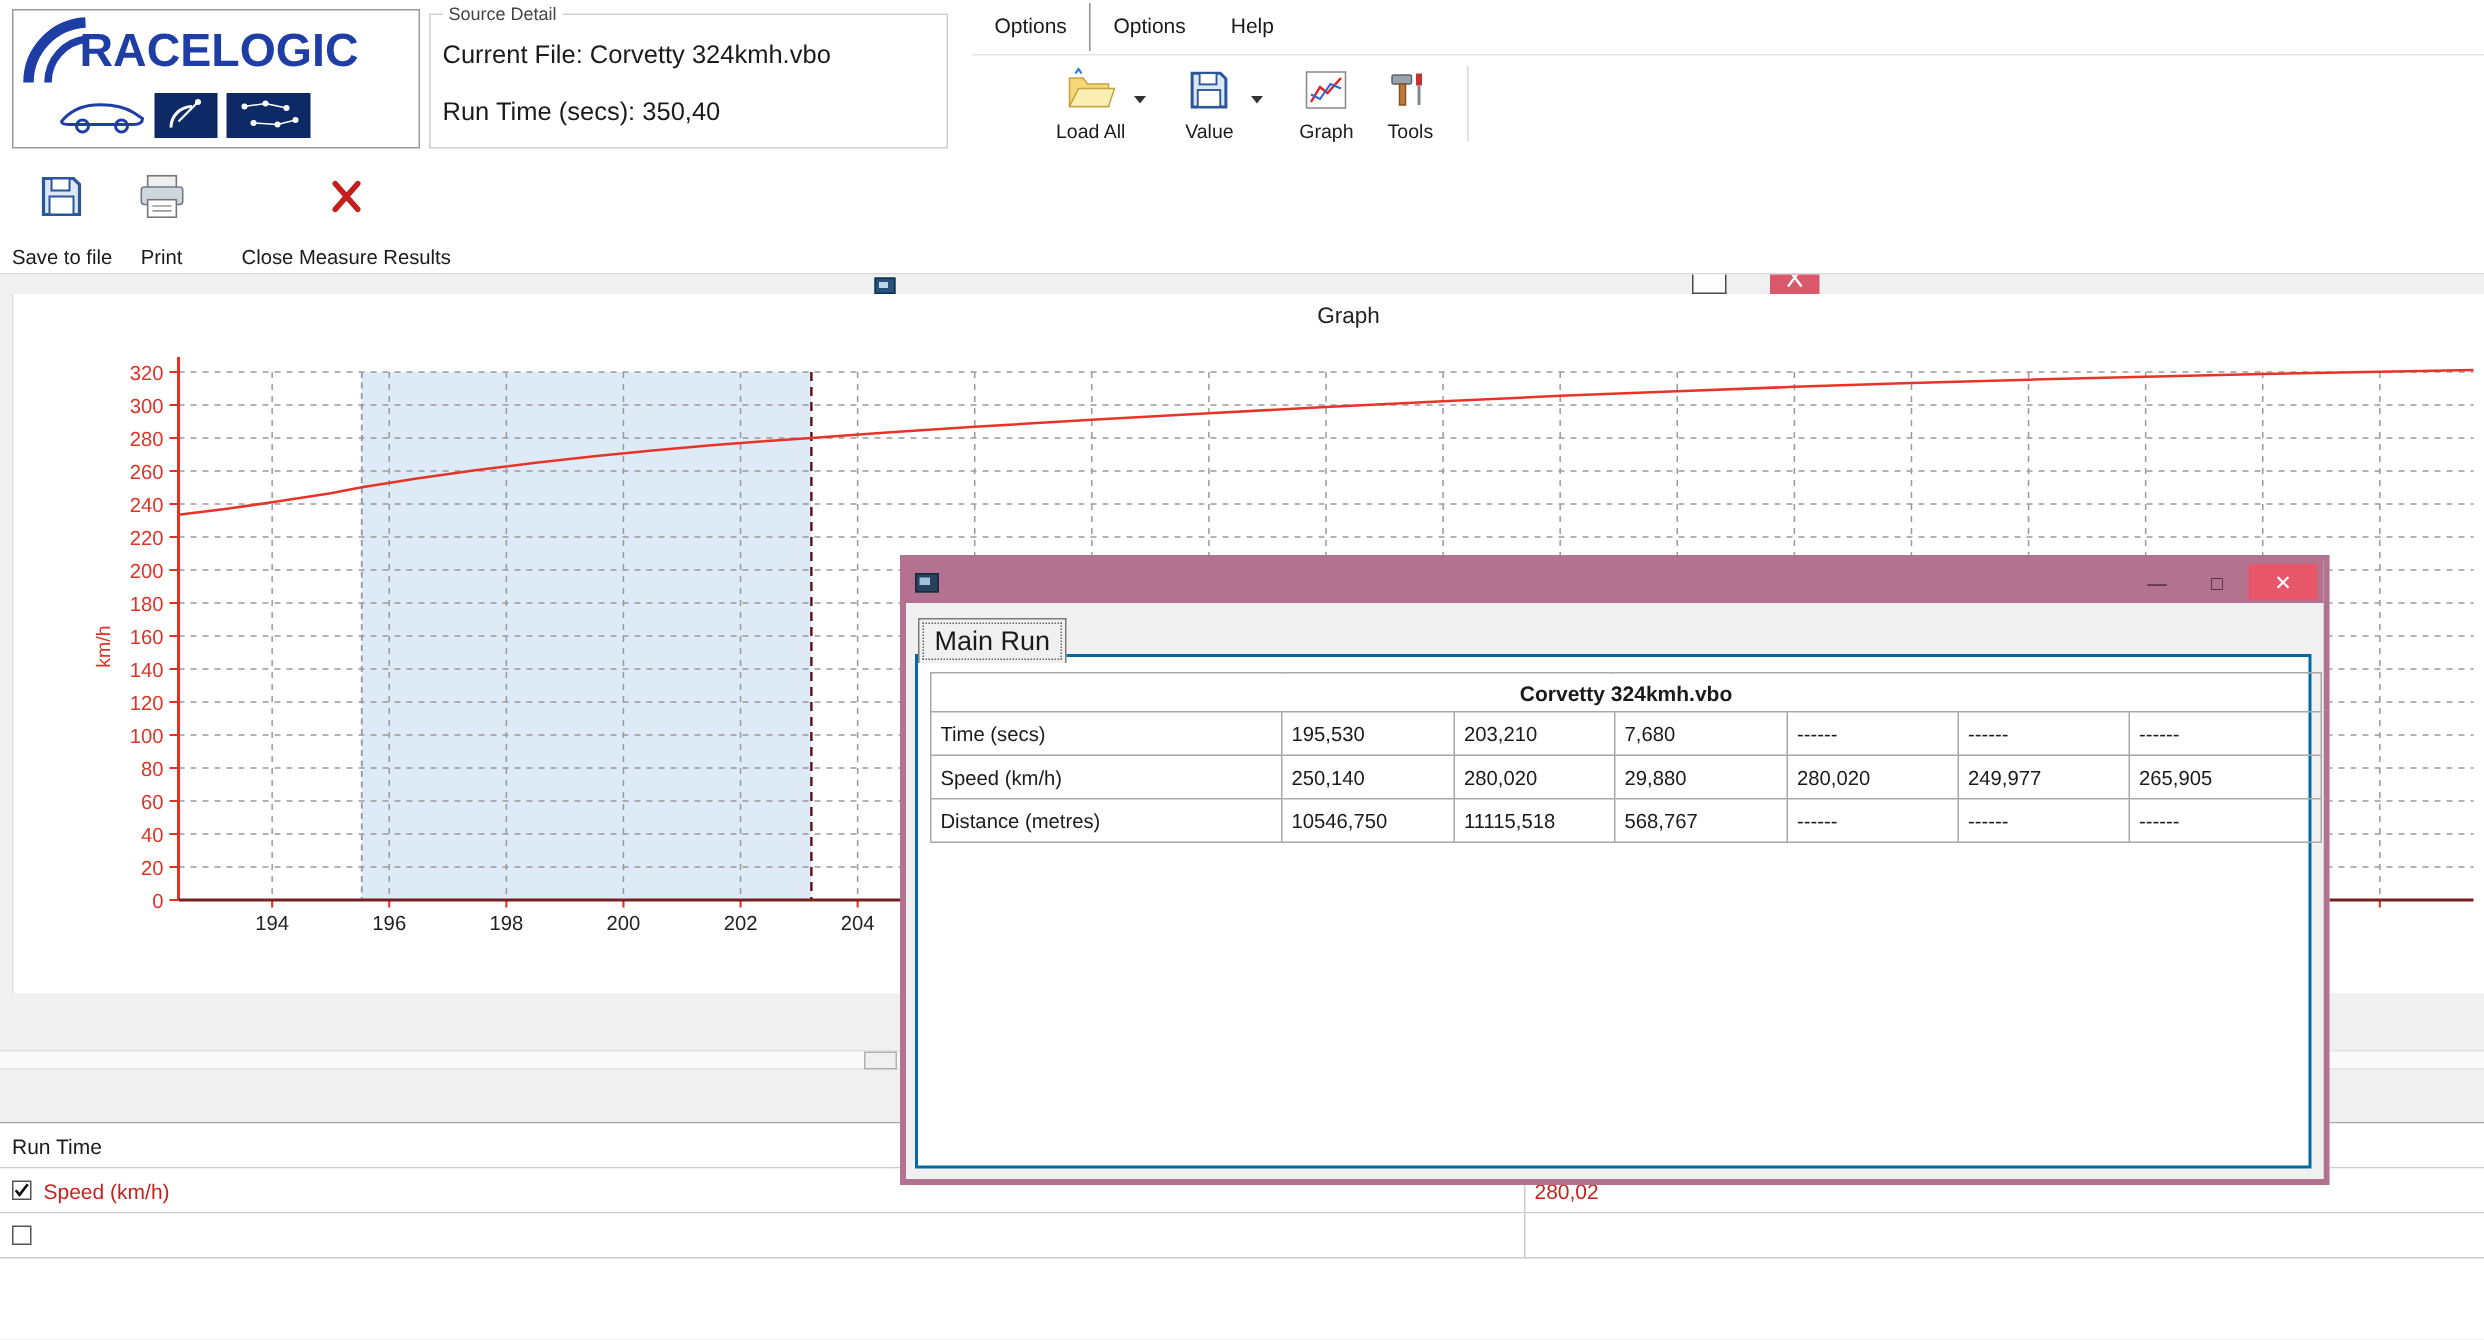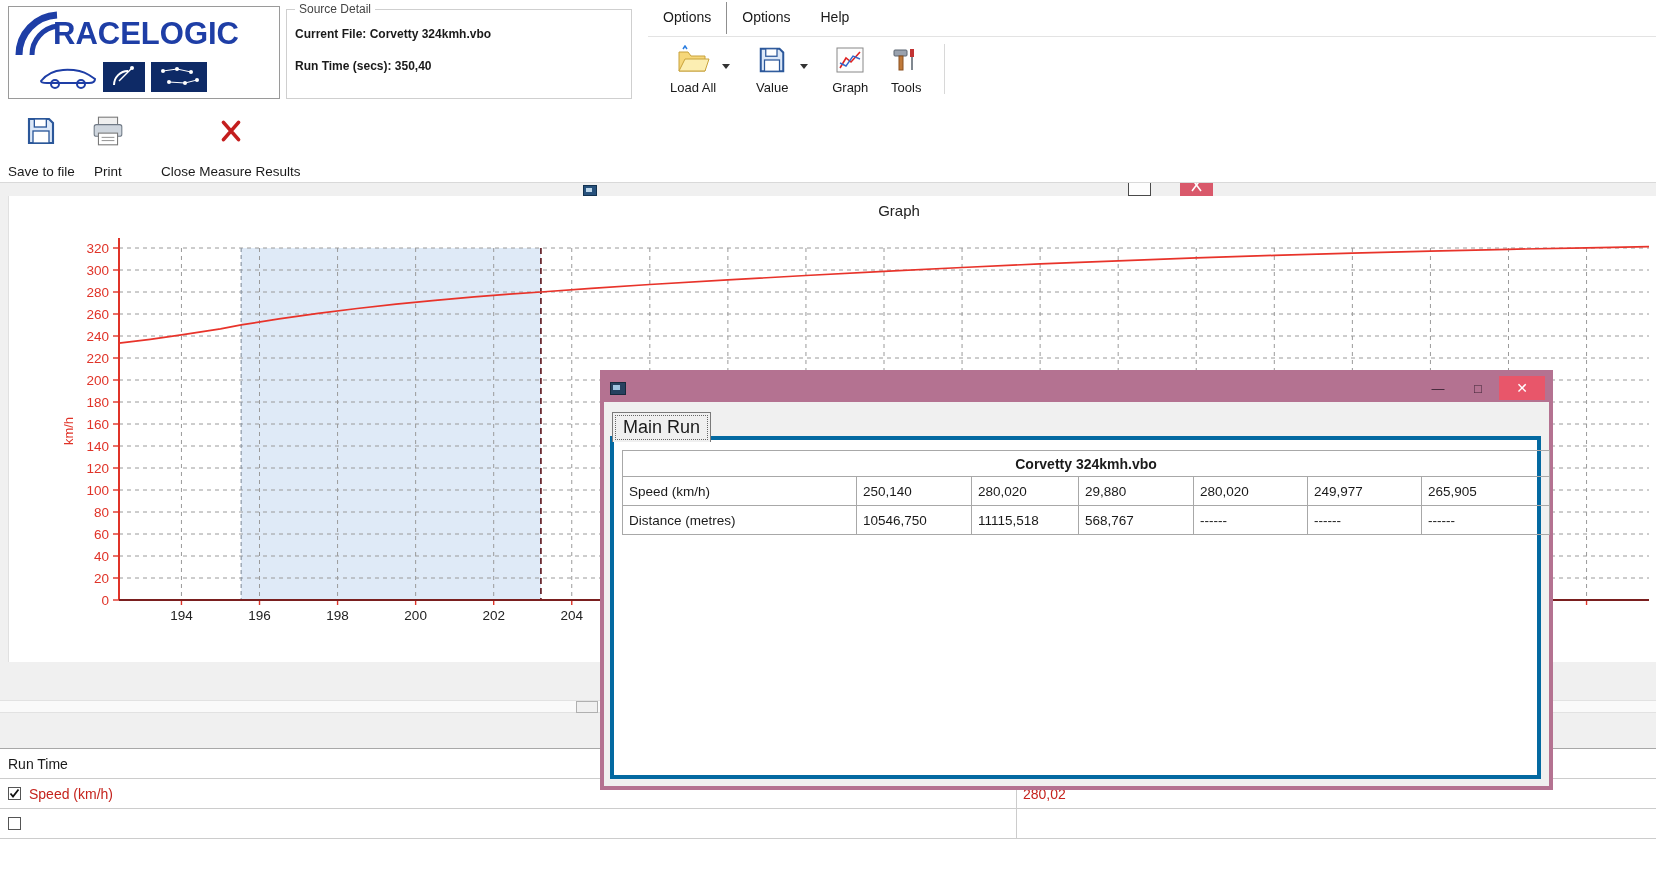--- a/index.html
+++ b/index.html
@@ -7,26 +7,26 @@
 .screen{position:relative;width:1656px;height:893px;overflow:hidden;background:#f0f0f0}
 
 .top-panel{position:absolute;left:0;top:0;width:1656px;height:183px;background:#fff;border-bottom:1px solid #d9d9d9}
 .logo-box{position:absolute;left:8px;top:6px;width:272px;height:93px;border:1px solid #9a9a9a;background:#fff}
 .logo-arcs{position:absolute;left:2px;top:2px}
 .logo-text{position:absolute;left:44px;top:9px;font-size:31px;font-weight:bold;color:#1e3ea6}
 .logo-row{position:absolute;left:30px;top:55px;display:flex;align-items:center;gap:6px}
 .logo-sq{width:42px;height:30px;background:#0e2a66;display:flex;align-items:center;justify-content:center}
 .source-detail{position:absolute;left:286px;top:2px;width:346px;height:97px;border:1px solid #cfcfcf;padding:2px 8px 0 8px}
 .source-detail legend{font-size:12px;color:#444;padding:0 4px;margin-left:0}
-.sd-line{font-size:12px;font-weight:bold;margin-top:9px}
+.sd-line{font-size:17px;font-weight:normal;margin-top:9px}
 .sd-line + .sd-line{margin-top:18px}
 .menubar{position:absolute;left:648px;top:0;right:0;height:37px;display:flex;align-items:stretch;border-bottom:1px solid #e3e3e3}
 .menu-item{padding:9px 15px 0 15px;font-size:14px;cursor:default}
 .menu-sep{width:1px;background:#8f8f8f;margin:2px 0}
-.toolbar{position:absolute;left:664px;top:40px;height:64px;display:flex;align-items:flex-start}
+.toolbar{position:absolute;left:698px;top:40px;height:64px;display:flex;align-items:flex-start}
 .tb-group{display:flex;align-items:flex-start}
 .tb-btn{display:flex;flex-direction:column;align-items:center;min-width:56px;padding:2px 6px}
 .tb-icon{height:36px;display:flex;align-items:center;justify-content:center}
 .tb-label{font-size:13px;margin-top:2px}
 .caret{width:0;height:0;border-left:4px solid transparent;border-right:4px solid transparent;border-top:5px solid #333;margin:24px 14px 0 0}
 .tb-sep{width:1px;background:#d8d8d8;height:50px;margin:4px 0 0 10px}
 .toolbar2{position:absolute;left:0;top:104px;height:74px;display:flex;align-items:flex-start;padding-left:8px;gap:16px}
 .tb2-btn{display:flex;flex-direction:column;align-items:center;padding-top:6px}
 .tb2-icon{height:42px;display:flex;align-items:center;justify-content:center}
 .tb2-label{font-size:13.5px;margin-top:12px}
@@ -54,21 +54,21 @@
 .measure-window{position:absolute;left:600px;top:187px;width:953px;height:420px;border:4px solid #b47291;background:#f0f0f0;z-index:10}
 .mw-titlebar{height:28px;background:#b47291;position:relative;display:flex;align-items:center}
 .mw-icon{width:16px;height:13px;margin-left:6px;background:#27415f;border:1px solid #16293d;position:relative}
 .mw-icon::after{content:"";position:absolute;left:2px;top:2px;width:7px;height:5px;background:#9fc3e0}
 .mw-buttons{position:absolute;right:4px;top:1px;display:flex;align-items:center;gap:2px;height:26px}
 .mw-btn{width:38px;height:24px;display:flex;align-items:center;justify-content:center;font-size:13px;color:#3a2233;cursor:default}
 .mw-btn.close{width:46px;background:#e8566a;color:#fff;font-size:14px}
 .mw-content{position:relative;height:384px;background:#f0f0f0}
 .mw-tab{position:absolute;left:8px;top:10px;border:1px solid #7a7a7a;border-bottom:none;background:#f0f0f0;padding:2px;font-size:18px;z-index:2}
 .tab-inner{display:inline-block;border:1px dotted #666;padding:1px 7px}
-.mw-page{position:absolute;left:6px;right:8px;top:34px;bottom:7px;background:#fff;border:4px solid #0369a1;z-index:1}
+.mw-page{position:absolute;left:6px;right:8px;top:34px;bottom:7px;background:#fff;border:2px solid #0369a1;z-index:1}
 #measure-table{border-collapse:collapse;table-layout:fixed;width:927px;margin:10px 0 0 8px;font-size:13.5px}
 #measure-table th,#measure-table td{border:1px solid #a8a8a8;height:29px;padding:0 6px;text-align:left;overflow:hidden;white-space:nowrap}
 #measure-table th{text-align:center;font-weight:bold}
 #measure-table .mt-title{height:26px;font-size:14px}
 svg{display:block}
 </style>
 </head>
 <body>
 
 <div class="screen">
@@ -376,20 +376,29 @@
                 <col style="width:115px">
                 <col style="width:114px">
                 <col style="width:114px">
                 <col style="width:128px">
               </colgroup>
               <tbody>
                 <tr>
                   <th class="mt-title" colspan="7">Corvetty 324kmh.vbo</th>
                 </tr>
                 <tr>
+                  <td>Time (secs)</td>
+                  <td>195,530</td>
+                  <td>203,210</td>
+                  <td>7,680</td>
+                  <td>------</td>
+                  <td>------</td>
+                  <td>------</td>
+                </tr>
+                <tr>
                   <td>Speed (km/h)</td>
                   <td>250,140</td>
                   <td>280,020</td>
                   <td>29,880</td>
                   <td>280,020</td>
                   <td>249,977</td>
                   <td>265,905</td>
                 </tr>
                 <tr>
                   <td>Distance (metres)</td>

